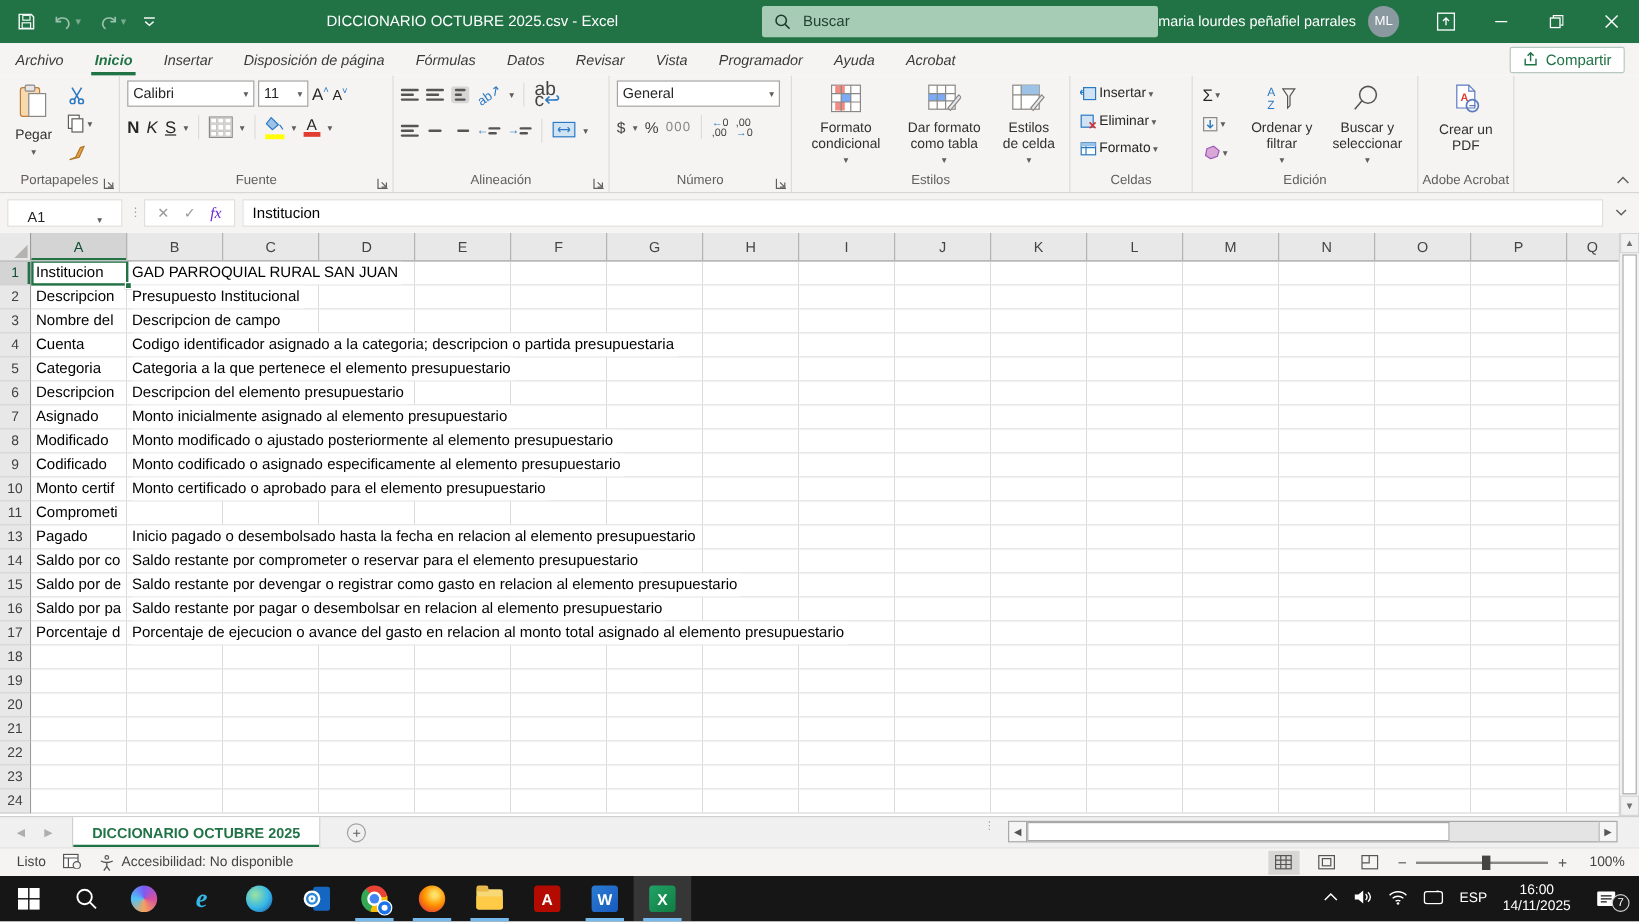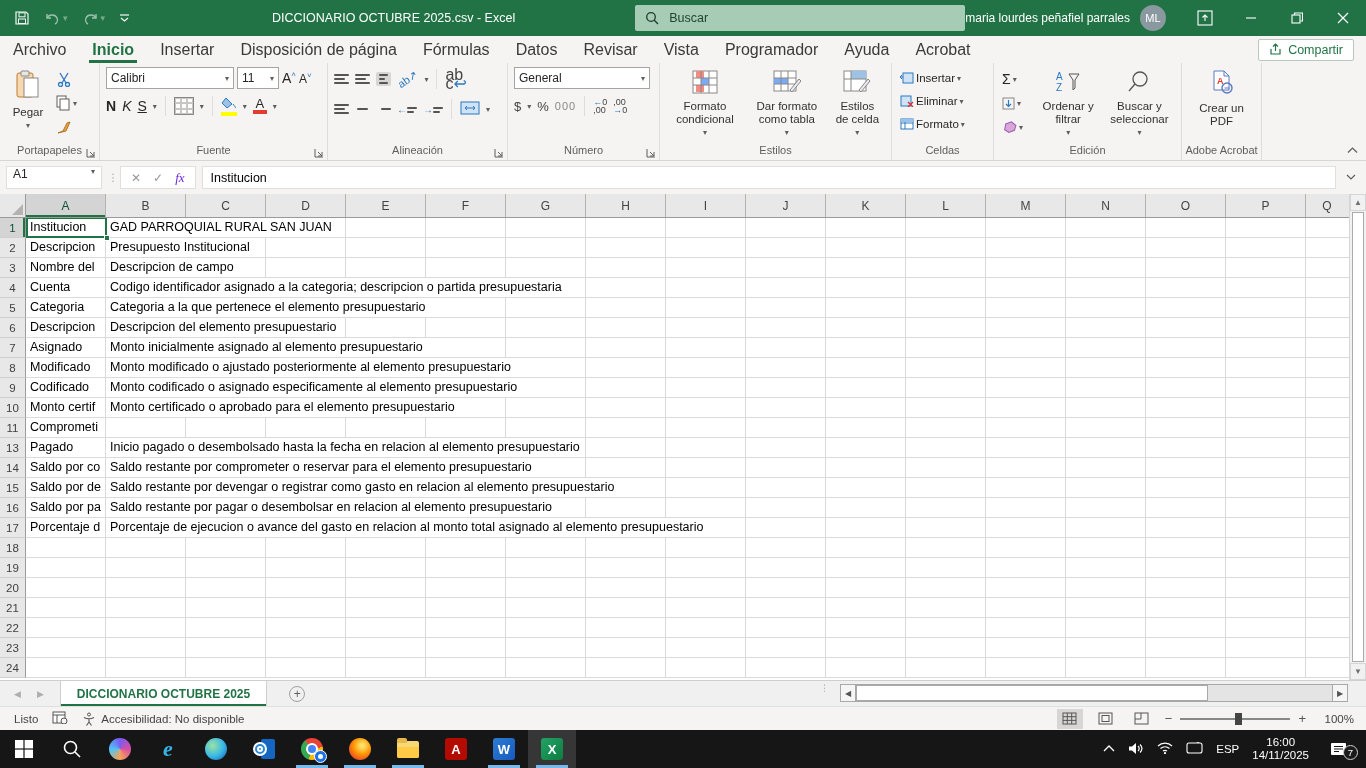--- a/index.html
+++ b/index.html
@@ -17,21 +17,21 @@
   .tsearch{ margin-left:120px; width:388px; height:26px; background:#a6ccb6; border-radius:2px; display:flex; align-items:center; padding:0 10px; gap:10px; color:#1d3b2b; }
   .tsearch span{ font-size:12.5px; color:#21442f; }
   .tb-right{ margin-left:auto; display:flex; align-items:center; height:100%; }
   .uname{ font-size:12px; margin-right:10px; white-space:nowrap; }
   .avatar{ width:26px; height:26px; border-radius:50%; background:#8a98a0; color:#fff; display:flex; align-items:center; justify-content:center; font-size:11px; margin-right:16px; }
   .winbtn{ width:46px; height:36px; display:flex; align-items:center; justify-content:center; }
   .winbtn svg{ display:block; }
 
   
   .tabsrow{ height:27px; background:#f5f4f2; display:flex; align-items:center; flex:0 0 auto; border-bottom:0; }
-  .rtab{ padding:0 13px; font-size:16px; color:#3b3a39; height:100%; display:flex; align-items:center; position:relative; white-space:nowrap; }
+  .rtab{ padding:0 13px; font-size:12px; color:#3b3a39; height:100%; display:flex; align-items:center; position:relative; white-space:nowrap;font-style:italic; }
   .rtab.active{ color:#217346; font-weight:bold; }
   .rtab.active:after{ content:""; position:absolute; left:10px; right:10px; bottom:0; height:3px; background:#217346; }
   .share-btn{ margin-left:auto; margin-right:12px; border:1px solid #b8c8bf; background:#fff; color:#217346; font-size:12.5px; height:22px; padding:0 10px; display:flex; align-items:center; gap:6px; border-radius:2px; }
 
   
   .ribbon{ height:98px; background:#f5f4f2; display:flex; flex:0 0 auto; border-bottom:1px solid #d8d6d4; position:relative; }
   .rgroup{ display:flex; flex-direction:column; border-right:1px solid #dedcda; position:relative; }
   .rg-body{ flex:1; display:flex; padding:4px 6px 0 6px; gap:4px; }
   .rg-label{ height:17px; font-size:11px; color:#605e5c; text-align:center; position:relative; padding-top:1px; }
   .launcher{ position:absolute; right:3px; bottom:3px; width:10px; height:10px; }
@@ -51,21 +51,21 @@
   .al-r i{ margin-left:auto; } .al-r i:nth-child(2n){ width:70%; }
   .selbtn{ background:#d8d6d4; border-radius:2px; padding:2px 3px; }
   .vdiv{ width:1px; background:#dedcda; margin:2px 2px; align-self:stretch; }
   .icongrid{ width:20px; height:18px; display:grid; grid-template-columns:repeat(3,1fr); grid-template-rows:repeat(3,1fr); border:1px solid #8a8886; background:#fff; }
   .icongrid i{ border:0.5px solid #c8c6c4; }
   .txticon{ font-size:13px; color:#444; }
   .num000{ font-size:11px; color:#8a8886; letter-spacing:1px; }
 
   
   .fbar{ height:33px; background:#f5f4f2; display:flex; align-items:center; padding:4px 6px; gap:6px; flex:0 0 auto; }
-  .namebox{ width:96px; height:23px; background:#fff; border:1px solid #e1dfdd; display:flex; align-items:flex-start; font-size:12px; padding:0 6px; }
+  .namebox{ width:96px; height:23px; background:#fff; border:1px solid #e1dfdd; display:flex; align-items:flex-end; font-size:12px; padding:0 16px; }
   .namebox .chev{ margin-left:auto; }
   .fdots{ color:#a0a0a0; font-size:10px; letter-spacing:0; line-height:4px; width:6px; }
   .fbtns{ display:flex; align-items:center; gap:12px; background:#fff; border:1px solid #e1dfdd; height:23px; padding:0 10px; color:#9a9896; }
   .fx{ font-style:italic; font-family:"Liberation Serif", serif; color:#6d28d9; font-size:13px; }
   .fvalue{ flex:1; background:#fff; border:1px solid #e1dfdd; height:23px; display:flex; align-items:center; padding:0 8px; font-size:12.5px; color:#000; }
   .fexpand{ color:#605e5c; font-size:9px; padding:0 4px; }
 
   
   .sheet{ flex:1; display:flex; flex-direction:column; position:relative; background:#fff; overflow:hidden; }
   .colheads{ height:24px; display:flex; flex:0 0 auto; background:#e8e8e8; border-bottom:1px solid #9a9a9a; }
@@ -269,21 +269,21 @@
         <svg width="10" height="10" viewBox="0 0 10 10">
             <path d="M1 1v8h8" fill="none" stroke="#605e5c"></path>
             <path d="M4 4l4 4M8 4v4h-4" fill="none" stroke="#605e5c"></path>
           </svg>
       </span>
     </div>
 
     <div class="rgroup" style="width:228px;">
       <div class="rg-body" style="flex-direction:column; gap:5px;">
         <div class="fontrow">
-          <div class="combo" style="width:128px;">
+          <div class="combo" style="width:106px;">
             <span>Calibri</span>
               <span class="chev">▾</span>
           </div>
           <div class="combo" style="width:42px;">
             <span>11</span>
               <span class="chev">▾</span>
           </div>
           <span style="font-size:14px;">A<sup style="font-size:8px;color:#2b79c2;">˄</sup></span>
           <span style="font-size:12px;">A<sup style="font-size:8px;color:#2b79c2;">˅</sup></span>
         </div>

